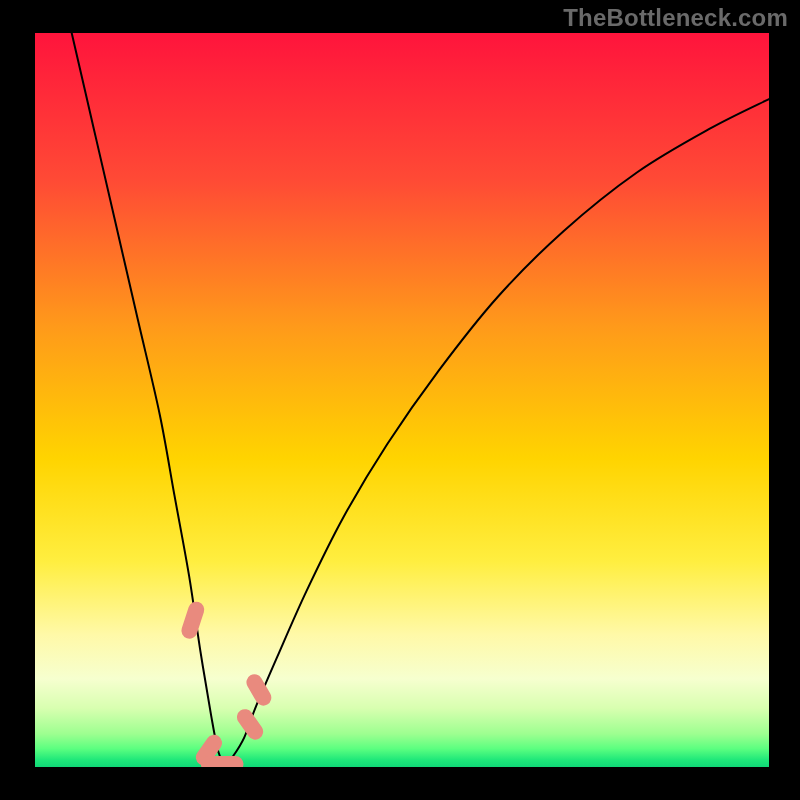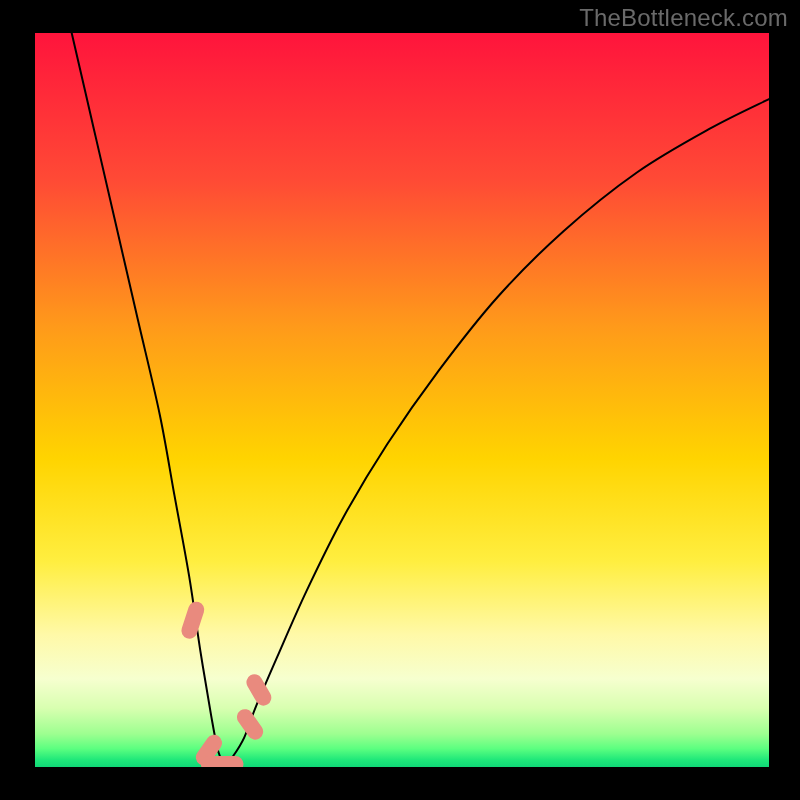--- a/index.html
+++ b/index.html
@@ -17,21 +17,21 @@
     width: 800px;
     height: 800px;
     background: #000;
   }
   .watermark {
     position: absolute;
     top: 4px;
     right: 12px;
     font-family: Arial, Helvetica, sans-serif;
     font-size: 24px;
-    font-weight: 400;
+    font-weight: 700;
     color: #6a6a6a;
     letter-spacing: 0.2px;
   }
   .plot {
     position: absolute;
     left: 35px;
     top: 33px;
     width: 734px;
     height: 734px;
   }

